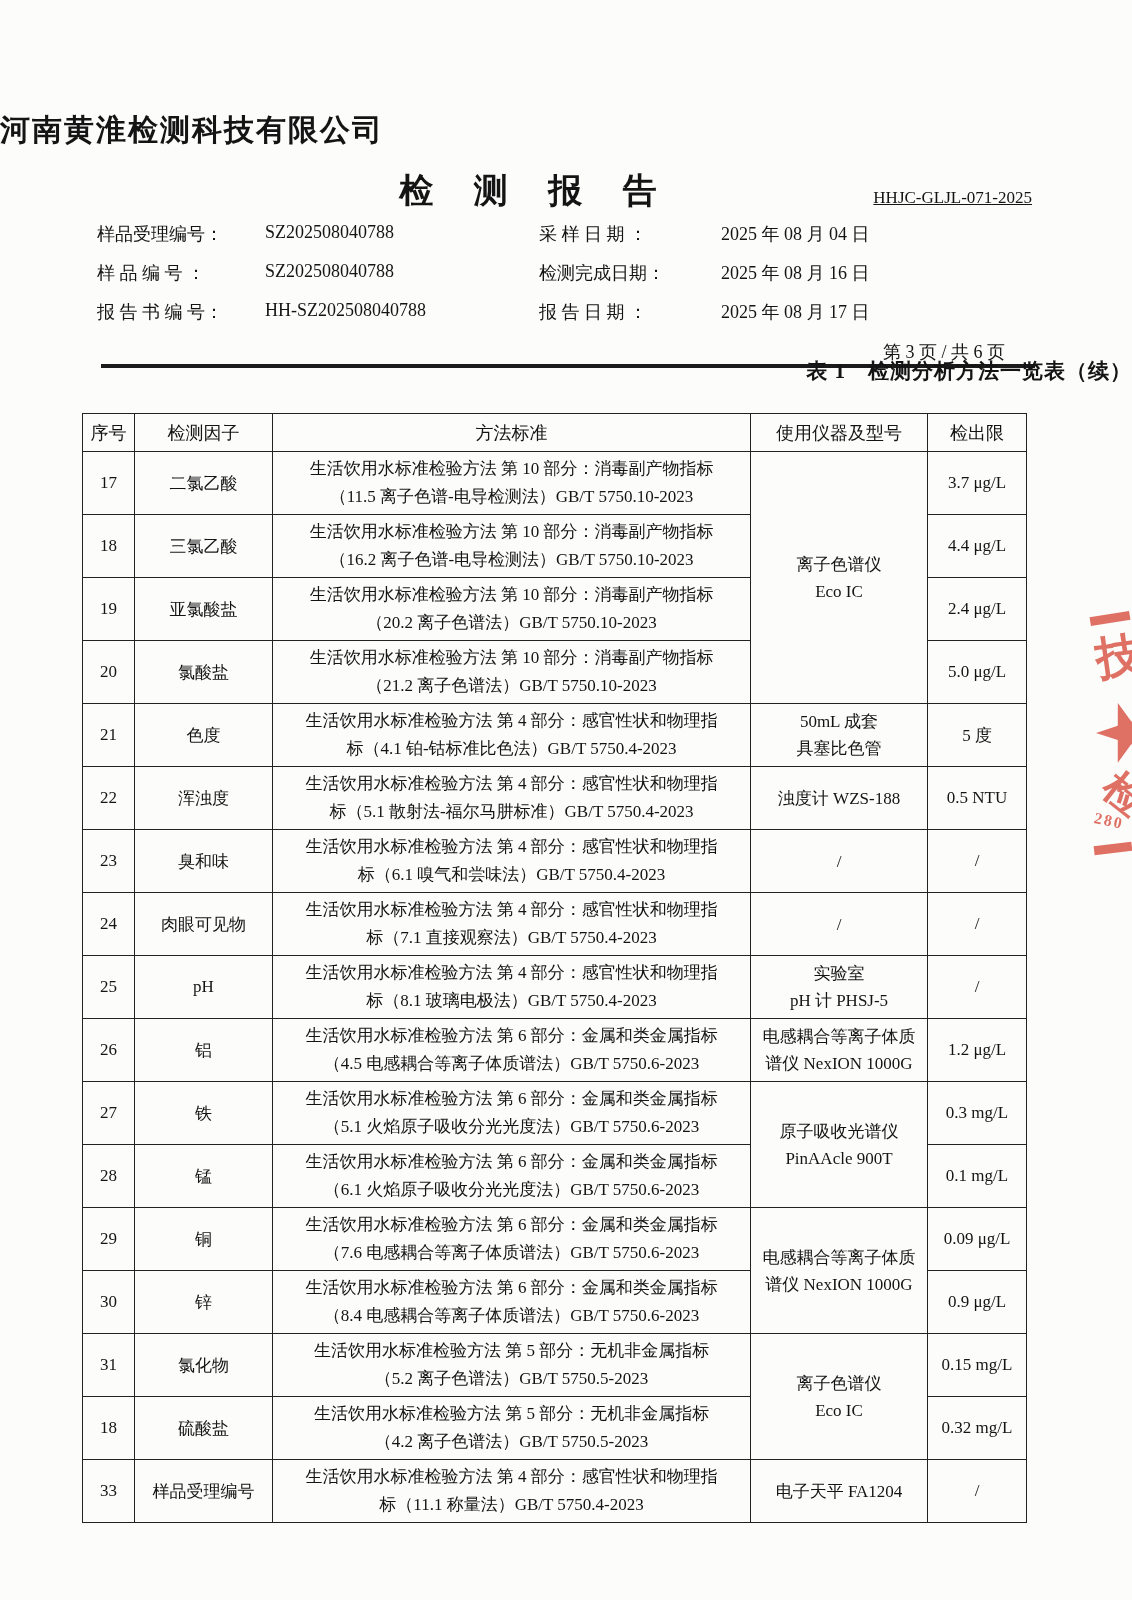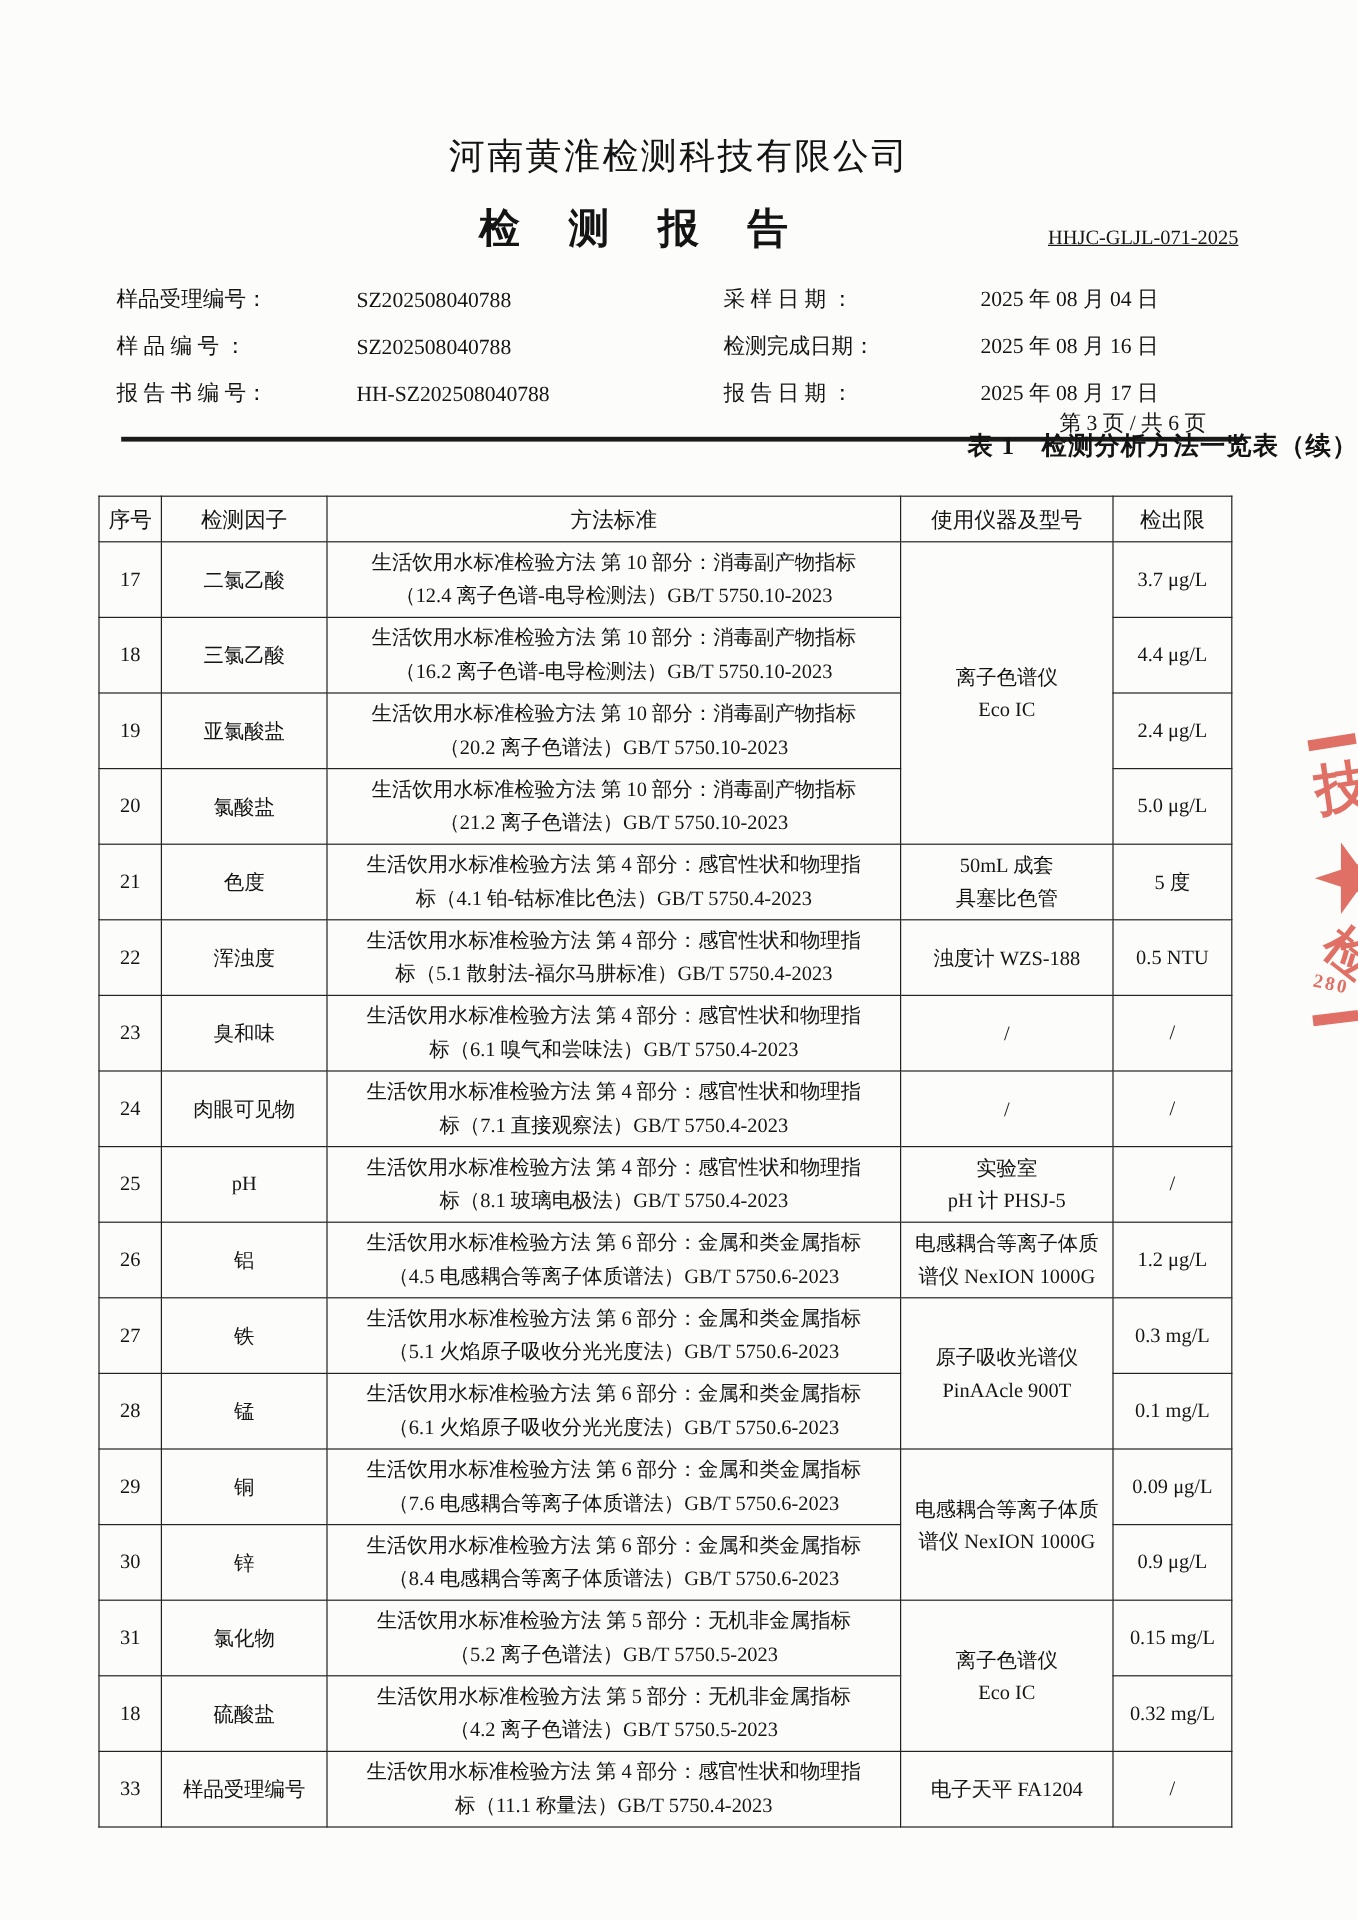--- a/index.html
+++ b/index.html
@@ -6,31 +6,31 @@
   .page {
     position:relative;
     width:1132px; height:1600px;
     background:#fcfcfb;
     font-family:"Liberation Serif","DejaVu Serif",serif;
     color:#141414;
     overflow:hidden;
   }
   .company {
     position:absolute; top:110px; left:0; right:0;
-    text-align:center; font-size:30px; font-weight:normal; letter-spacing:2px;
+    font-size:30px; font-weight:bold; letter-spacing:2px;
   }
   .report-title {
     position:absolute; top:168px; left:0; right:60px;
     text-align:center; font-size:34px; font-weight:bold; letter-spacing:16px;
   }
   .report-code {
     position:absolute; top:188px; right:100px; font-size:17px;text-decoration:underline;
   }
   .info {position:absolute; top:222px; left:97px; right:95px;}
-  .info-row {display:flex; align-items:flex-end; height:39px; font-size:18px;gap:32px;}
+  .info-row {display:flex; align-items:flex-start; height:39px; font-size:18px;}
   .info-label {width:168px;}
   .info-value {width:274px;}
   .info-label2 {width:182px;}
   .info-value2 {flex:1;}
   .page-indicator {position:absolute; top:340px; right:127px; font-size:18px;text-align:right;}
   .rule {position:absolute; top:364px; left:101px; right:97px; height:4px; background:#1b1b1b;}
   .table-title {
     position:absolute; top:357px; left:0; right:0;
     text-align:right; font-size:21px; font-weight:bold; letter-spacing:1px;
   }
@@ -113,21 +113,21 @@
         <th>使用仪器及型号</th>
         <th>检出限</th>
       </tr>
     </thead>
     <tbody id="table-body">
         <tr>
           <td class="no-cell">17</td>
           <td class="factor-cell">二氯乙酸</td>
           <td class="method-cell">
             <div class="mline">生活饮用水标准检验方法 第 10 部分：消毒副产物指标</div>
-            <div class="mline">（12.4 离子色谱-电导检测法）GB/T 5750.10-2023</div>
+            <div class="mline">（11.5 离子色谱-电导检测法）GB/T 5750.10-2023</div>
           </td>
           <td class="instr-cell" rowspan="4">
             <div class="iline">离子色谱仪</div>
             <div class="iline">Eco IC</div>
           </td>
           <td class="limit-cell">3.7 μg/L</td>
         </tr>
         <tr>
           <td class="no-cell">18</td>
           <td class="factor-cell">三氯乙酸</td>

